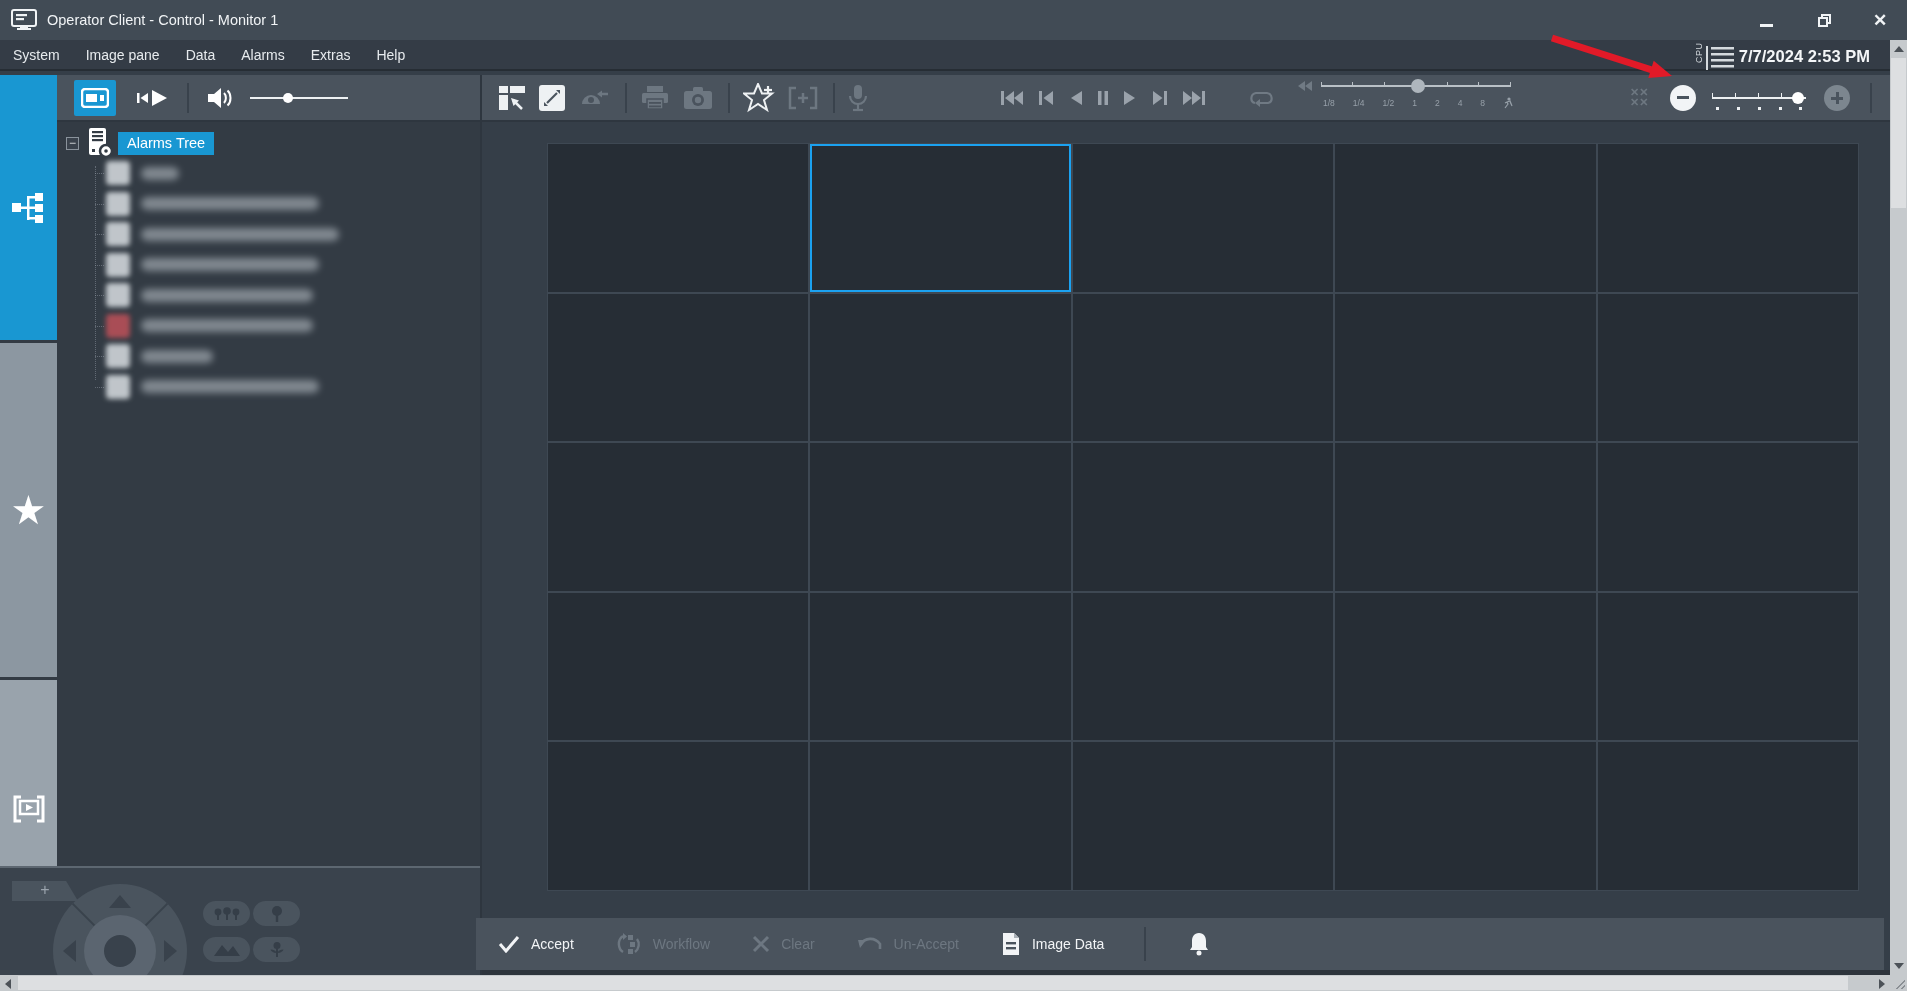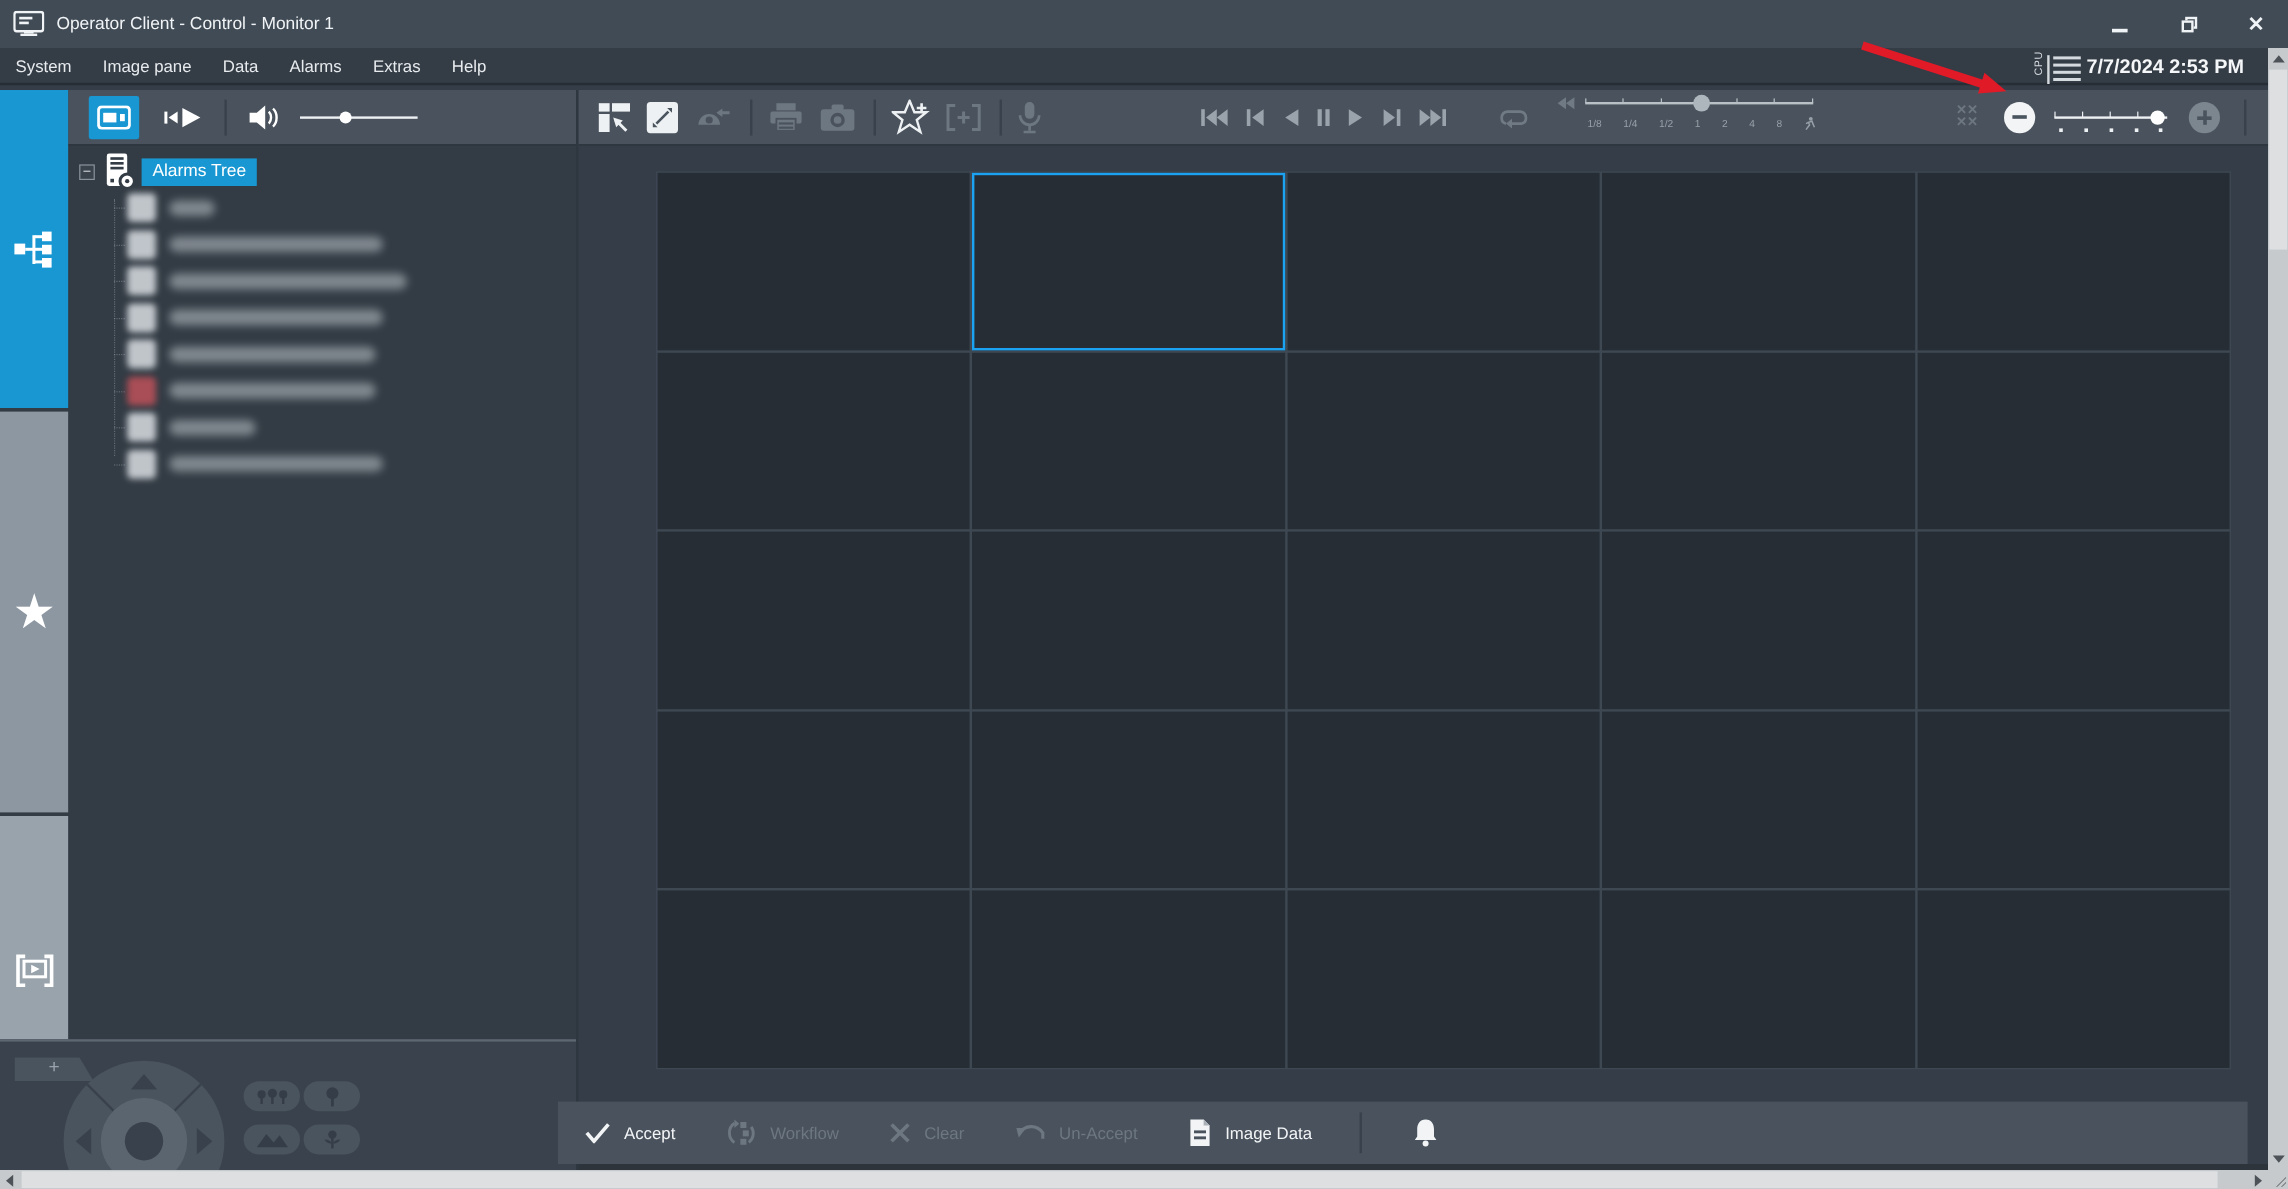--- a/index.html
+++ b/index.html
@@ -131,21 +131,21 @@
   .tb-end-div { width:2px; height:30px; background:#39424c; margin-left:20px; }
   
   .image-area { position:absolute; left:482px; top:122px; width:1408px; height:796px; background:#353e48; }
   .vsplit { position:absolute; left:480px; top:75px; width:2px; height:900px; background:#2e363f; }
   .pane-grid { position:absolute; left:65px; top:21px; width:1312px; height:748px;
     display:grid; grid-template-columns:repeat(5,1fr); grid-template-rows:repeat(5,1fr);
     gap:2px; background:#3e4853; border:1px solid #3e4853; }
   .pane { background:#262d35; }
   .pane.sel { border:2px solid #1ba2f1; }
   
-  .bottom-toolbar { position:absolute; left:465px; top:918px; width:1408px; height:52px;
+  .bottom-toolbar { position:absolute; left:476px; top:918px; width:1408px; height:52px;
     background:#4a535d; display:flex; align-items:center; }
   .dark-strip { position:absolute; left:482px; top:970px; width:1408px; height:5px; background:#2d343c; }
   .bt-btn { display:flex; align-items:center; gap:11px; margin-left:42px; font-size:14px; }
   .bt-btn.first { margin-left:22px; }
   .bt-on { color:#f2f4f6; } .bt-off { color:#6d7781; }
   .bt-div { width:2px; height:34px; background:#39424c; margin-left:40px; }
   
   .anno { position:absolute; left:0; top:0; width:1907px; height:991px; pointer-events:none; z-index:60; }
   svg { display:block; }
 </style>

